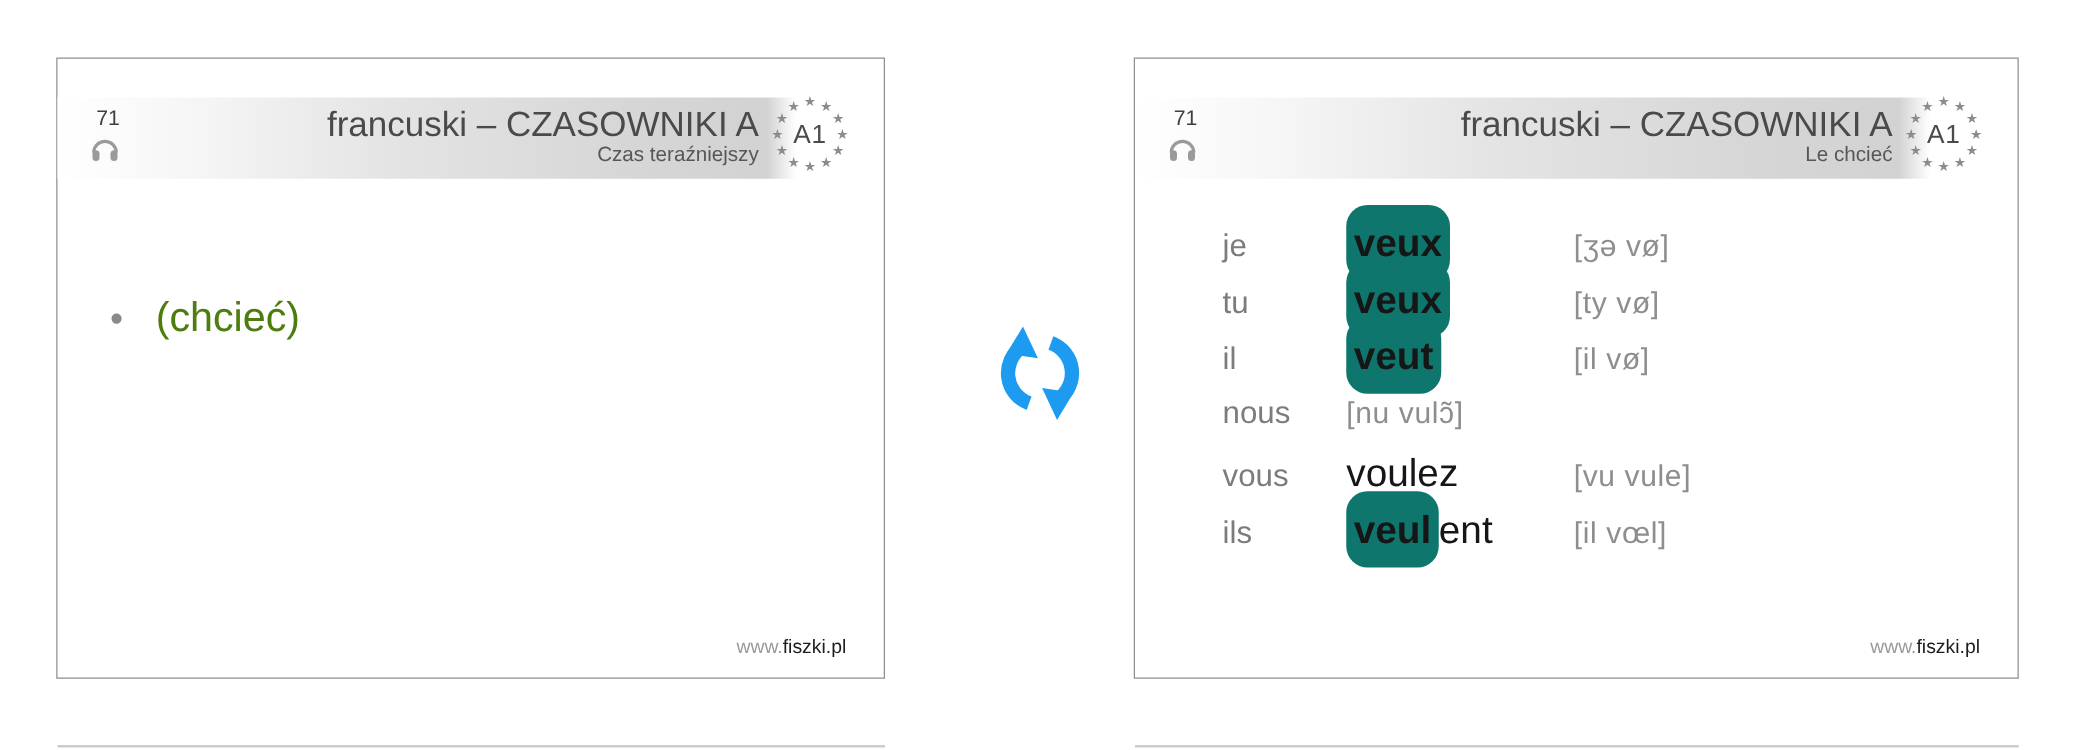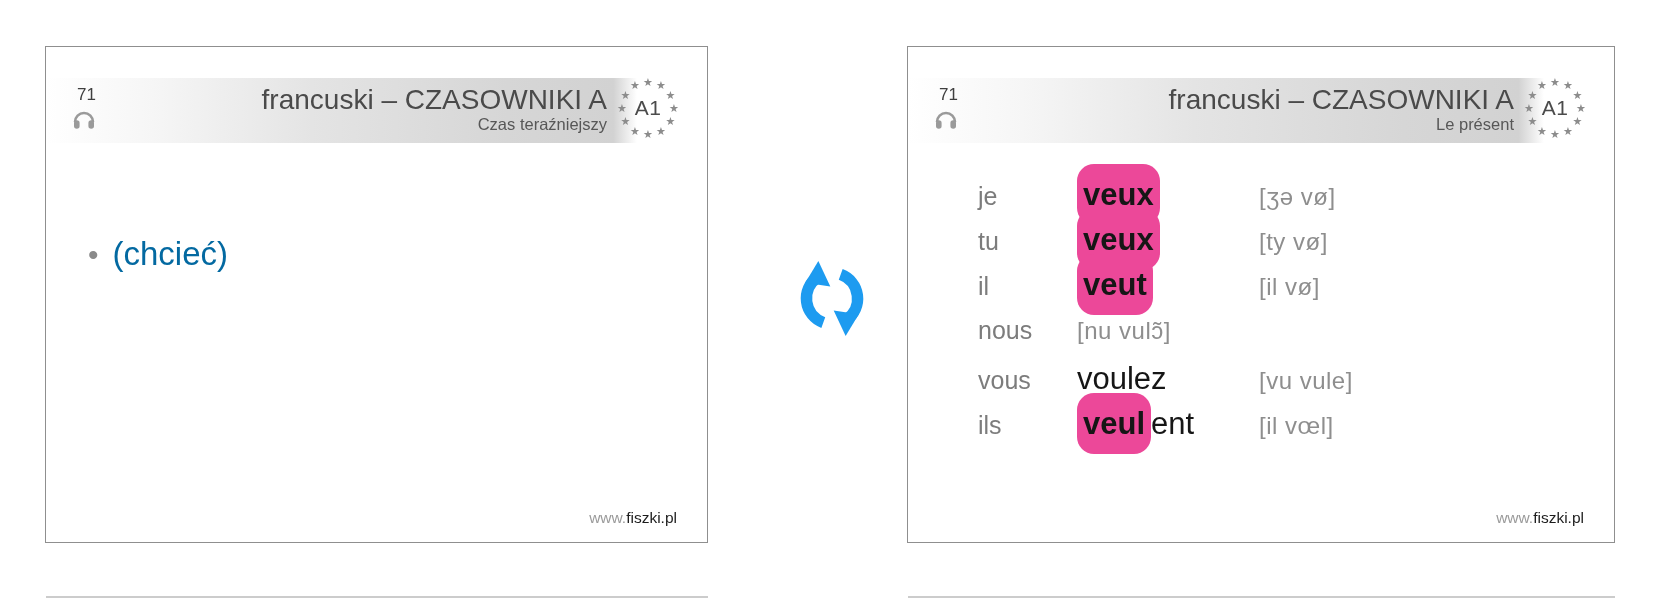--- a/index.html
+++ b/index.html
@@ -25,29 +25,29 @@
   .badge { position: absolute; top: 28px; right: 26px; width: 66px; height: 66px; }
   .badge .star { position: absolute; left: 50%; top: 50%; width: 14px; height: 14px; margin: -7px 0 0 -7px;
                  font-size: 11px; line-height: 14px; text-align: center; color: #8c8c8c; }
   .badge .level { position: absolute; left: 50%; top: 50%; transform: translate(-50%,-50%);
                   font-weight: normal; font-size: 21px; color: #4b4b4b; letter-spacing: .5px; }
 
   
   .term-line { position: absolute; left: 42px; top: 188px; display: flex; align-items: baseline; font-size: 33px; white-space: nowrap; }
   .bullet { color: #8a8a8a; margin-right: 14px; font-size: 30px; }
   .term { font-weight: bold; color: #141414; }
-  .translation { color: #0369a1; }
+  .translation { color: #4d7c0f; margin-left: 12px; }
 
   
   .conj-table { position: absolute; left: 70px; top: 128px; right: 16px; }
   .conj-row { display: flex; align-items: baseline; height: 45px; padding-top: 2px; }
   .conj-row:nth-child(4) { margin-top: 4px; }
   .pronoun { width: 99px; font-size: 25px; color: #7c7c7c; }
   .verb { width: 182px; font-size: 31px; color: #161616; white-space: nowrap; }
-  .hl { font-weight: bold; background: #ec4899; padding: 13px 6px; border-radius: 17px; }
+  .hl { font-weight: bold; background: #0f766e; padding: 13px 6px; border-radius: 17px; }
   .hl:empty { display: none; }
   .ipa { font-size: 24px; color: #8e8e8e; letter-spacing: .5px; white-space: nowrap; }
 
   .footer { position: absolute; right: 30px; bottom: 15px; font-size: 15.5px; white-space: nowrap; }
   .footer .www { color: #9a9a9a; }
   .footer .domain { color: #1c1c1c; margin-top: 48px; }
 
   
   .flip-wrap { position: absolute; left: 788px; top: 249px; width: 88px; height: 99px; cursor: pointer; }
 
@@ -120,21 +120,21 @@
     <div class="card-number">71</div>
 
     <svg class="hp-icon" viewBox="0 0 24 22">
       <path d="M3 14 a9 9 0 0 1 18 0" fill="none" stroke="#9a9a9a" stroke-width="2.6"></path>
       <rect x="2" y="12.2" width="5.6" height="8.6" rx="2.8" fill="#9a9a9a"></rect>
       <rect x="16.4" y="12.2" width="5.6" height="8.6" rx="2.8" fill="#9a9a9a"></rect>
     </svg>
 
     <div class="header-text">
       <div class="header-title">francuski – CZASOWNIKI A</div>
-      <div class="header-sub">Le présent</div>
+      <div class="header-sub">Le chcieć</div>
     </div>
 
     <div class="badge">
       <span class="star" style="transform:rotate(0deg) translateY(-26px) rotate(0deg)">★</span>
       <span class="star" style="transform:rotate(30deg) translateY(-26px) rotate(-30deg)">★</span>
       <span class="star" style="transform:rotate(60deg) translateY(-26px) rotate(-60deg)">★</span>
       <span class="star" style="transform:rotate(90deg) translateY(-26px) rotate(-90deg)">★</span>
       <span class="star" style="transform:rotate(120deg) translateY(-26px) rotate(-120deg)">★</span>
       <span class="star" style="transform:rotate(150deg) translateY(-26px) rotate(-150deg)">★</span>
       <span class="star" style="transform:rotate(180deg) translateY(-26px) rotate(-180deg)">★</span>

